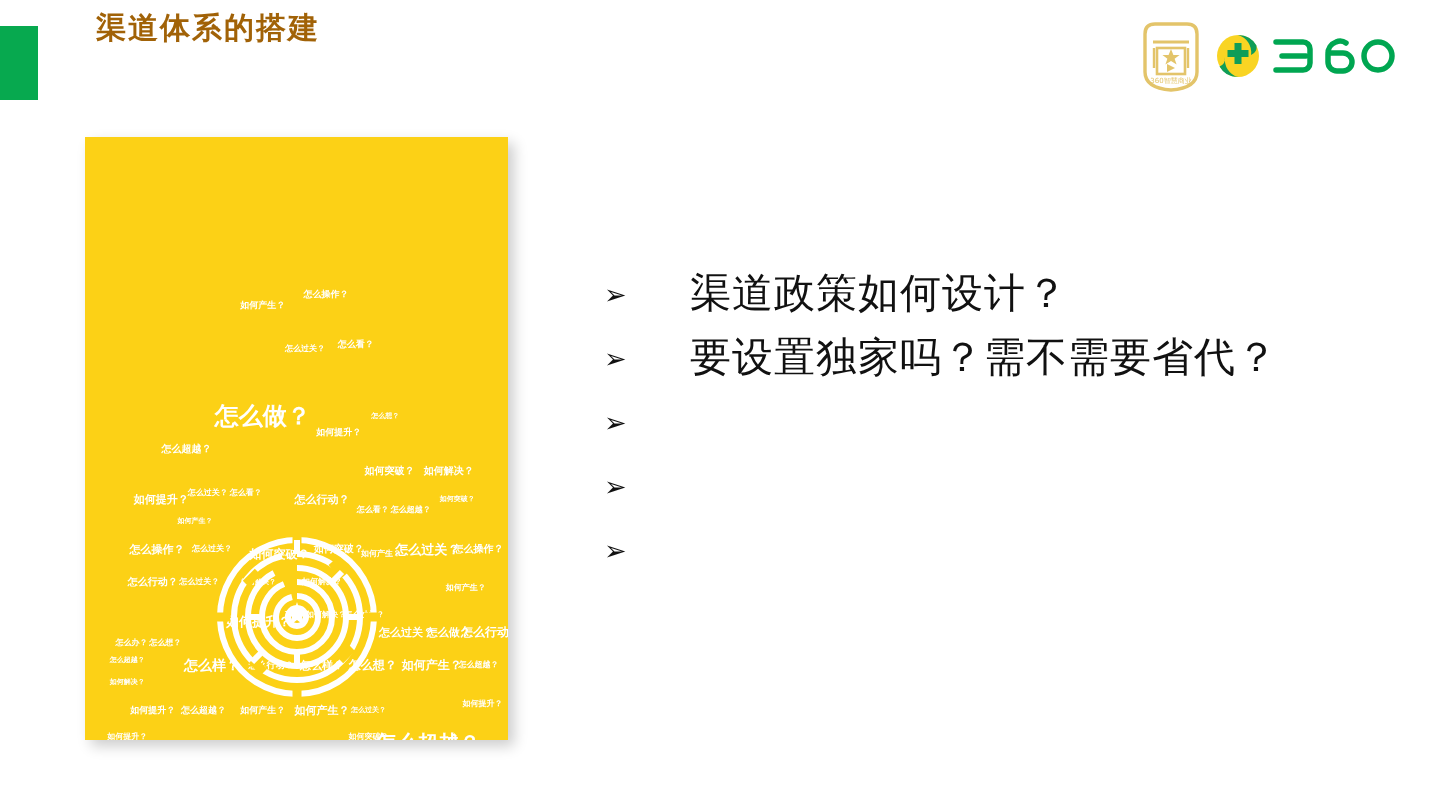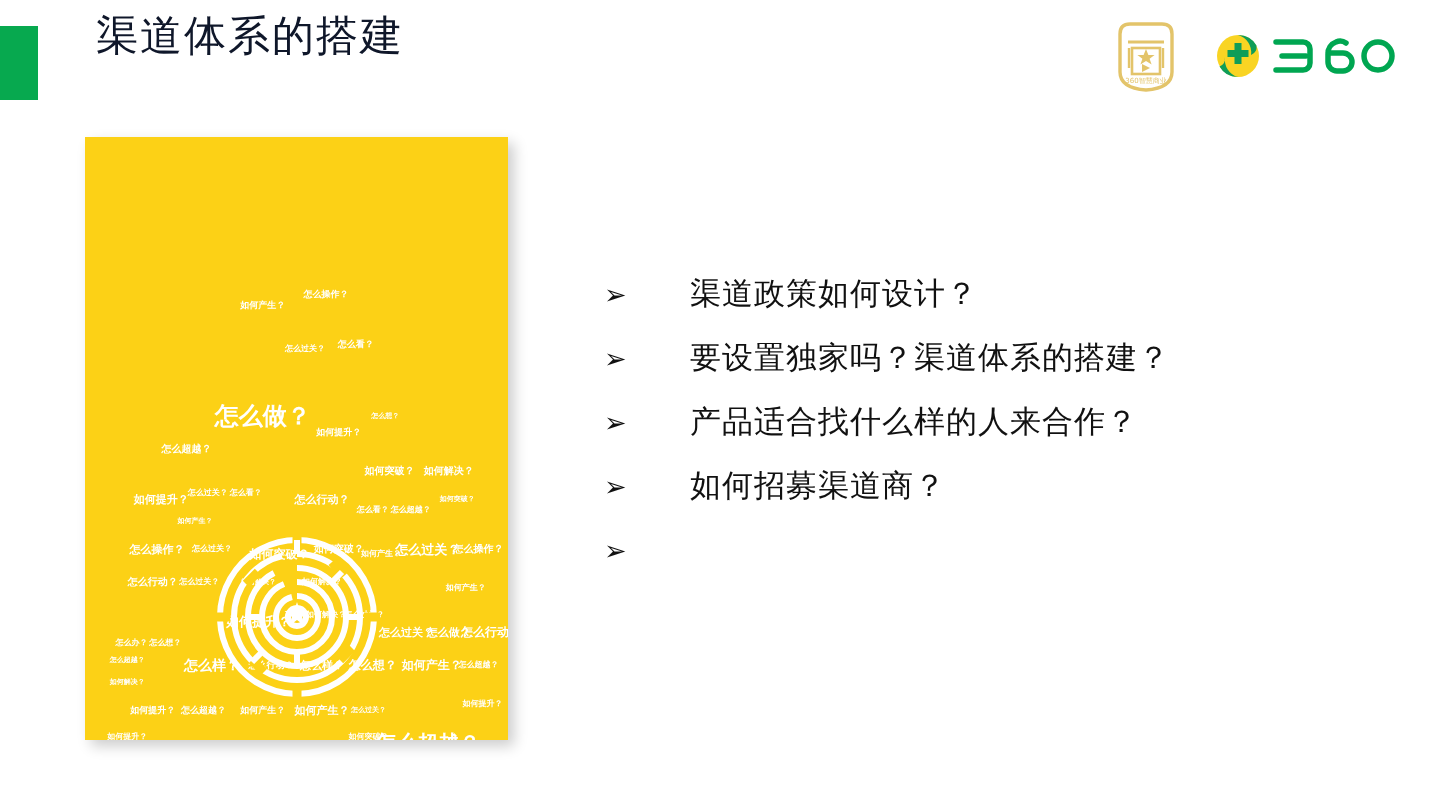--- a/index.html
+++ b/index.html
@@ -12,35 +12,35 @@
   .slide { position:relative; width:1440px; height:810px; background:#fff; }
 
   
   .accent-block {
     position:absolute; left:0; top:26px;
     width:38px; height:74px;
     background:#07a94f;
   }
   .title-group { position:absolute; left:96px; top:10px; }
   .slide-title {
-    font-size:42px; font-weight:400; color:#0f172a;
+    font-size:30px; font-weight:700; color:#a16207;
     letter-spacing:2px; line-height:1.22;
     font-family:"DejaVu Sans","Liberation Sans",sans-serif;
   }
   .slide-subtitle {
     margin-top:10px;
     font-size:26px; font-weight:400; color:#8d8d8d;
     letter-spacing:1.5px; line-height:1.2;
     font-family:"DejaVu Sans","Liberation Sans",sans-serif;
   }
 
   
   .logo-area {
     position:absolute; right:44px; top:18px;
-    display:flex; align-items:center; gap:31px;
+    display:flex; align-items:center; gap:6px;
   }
   .badge-logo { width:66px; height:76px; }
   .brand-logo { display:flex; align-items:center; gap:6px; }
   .brand-mark { width:56px; height:56px; }
   .brand-word { width:124px; height:46px; }
 
   
   .image-card {
     position:absolute; left:85px; top:137px;
     width:423px; height:603px;
@@ -69,21 +69,21 @@
     display:flex; align-items:center;
     height:64px;
   }
   .bullet-marker {
     width:86px; flex:0 0 86px;
     font-size:27px; color:#111;
     font-family:"DejaVu Sans","Liberation Sans",sans-serif;
     line-height:1;
   }
   .bullet-text {
-    font-size:31px; color:#111; letter-spacing:1px;
+    font-size:41px; color:#111; letter-spacing:1px;
     font-family:"DejaVu Sans","Liberation Sans",sans-serif;
     line-height:1.2;
   }
 </style>
 </head>
 <body>
 
 <div class="slide">
 
   <div class="accent-block"></div>
@@ -210,28 +210,26 @@
     </svg>
   </div>
 
   <div class="bullet-list">
     <div class="bullet-row">
       <span class="bullet-marker">➢</span>
       <span class="bullet-text">渠道政策如何设计？</span>
     </div>
     <div class="bullet-row">
       <span class="bullet-marker">➢</span>
-      <span class="bullet-text">要设置独家吗？渠道体系的搭建？</span>
-    </div>
-    <div class="bullet-row">
-      <span class="bullet-marker">➢</span>
-      <span class="bullet-text">产品适合找什么样的人来合作？</span>
-    </div>
-    <div class="bullet-row">
-      <span class="bullet-marker">➢</span>
-      <span class="bullet-text">如何招募渠道商？</span>
+      <span class="bullet-text">要设置独家吗？需不需要省代？</span>
+    </div>
+    <div class="bullet-row">
+      <span class="bullet-marker">➢</span>
+    </div>
+    <div class="bullet-row">
+      <span class="bullet-marker">➢</span>
     </div>
     <div class="bullet-row">
       <span class="bullet-marker">➢</span>
     </div>
   </div>
 
 </div>
 
 </body></html>

